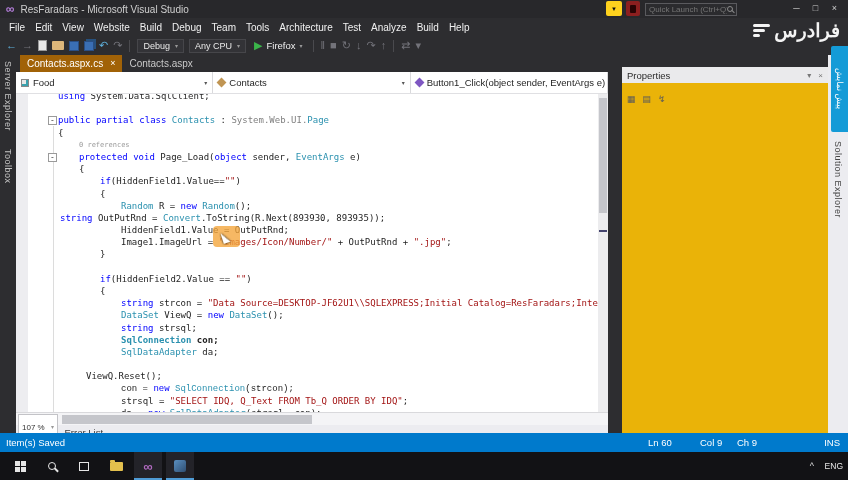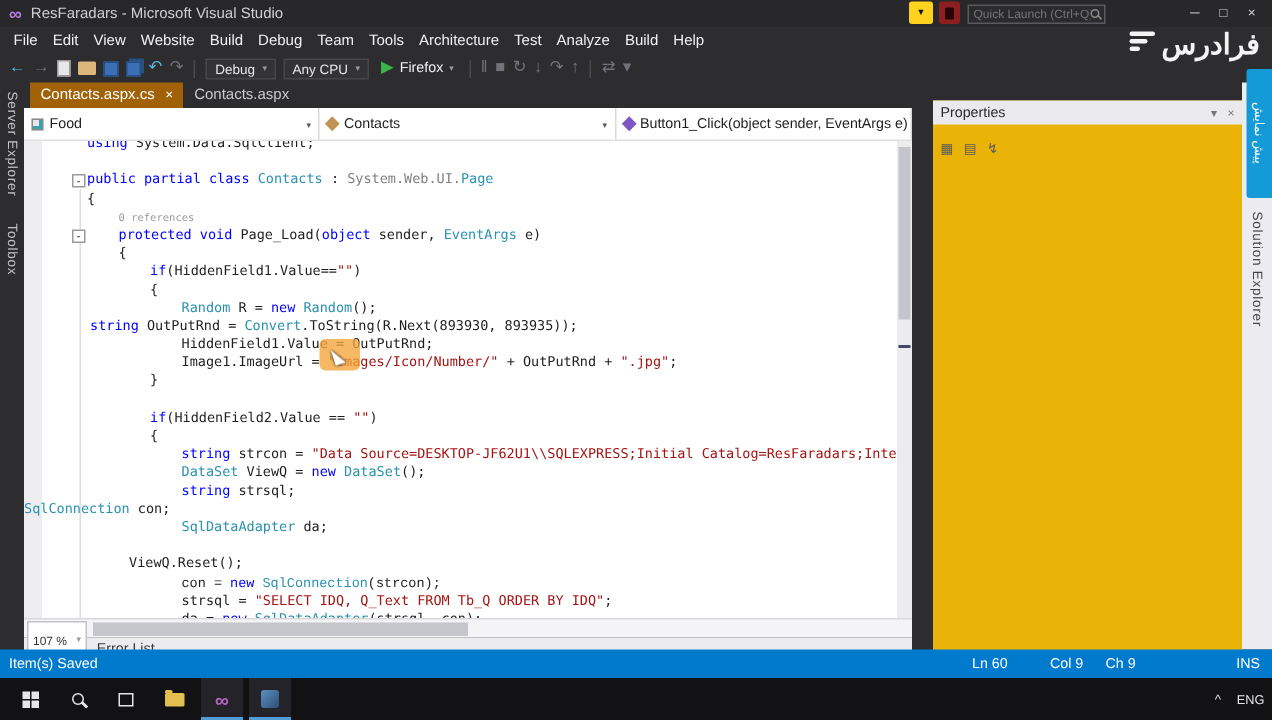--- a/index.html
+++ b/index.html
@@ -106,21 +106,21 @@
   .taskview{width:10px;height:9px;border:1px solid #e6e6e6}
   .folder{position:relative;width:13px;height:9px;background:#e3c04d;border-radius:1px}
   .folder::before{content:"";position:absolute;top:-2px;left:0;width:5px;height:2px;background:#e3c04d;border-radius:1px 1px 0 0}
   .tk-vs{color:#b06ac0;font-size:13px;font-weight:bold;line-height:1}
   .tk-app{width:12px;height:12px;background:linear-gradient(135deg,#5a8fc0,#2f4f73);border-radius:2px}
   .tk-caret{position:absolute;right:34px;top:0;line-height:28px;color:#ddd;font-size:9px}
   .tk-eng{position:absolute;right:5px;top:0;line-height:28px;color:#e6e6e6;font-size:8.5px}
 
   
   .preview-banner{position:absolute;right:0;top:46px;width:17px;height:86px;background:#149bd7;color:#fff;display:flex;align-items:center;justify-content:center;writing-mode:vertical-rl;font-size:8.5px;border-radius:2px 0 0 2px;z-index:50}
-  .brand{position:absolute;right:8px;top:21px;display:flex;gap:4px;z-index:49;opacity:.95}
+  .brand{position:absolute;right:8px;top:21px;display:flex;align-items:center;gap:4px;z-index:49;opacity:.95}
   .brand-bars{display:flex;flex-direction:column;gap:2px;align-items:flex-start}
   .brand-bars i{display:block;height:3px;border-radius:2px;background:#fff}
   .brand-bars i:nth-child(1){width:17px}
   .brand-bars i:nth-child(2){width:12px}
   .brand-bars i:nth-child(3){width:7px}
   .brand-text{color:#fff;font-size:19px;font-weight:bold;line-height:1}
 </style>
 </head>
 <body>
 
@@ -249,21 +249,21 @@
             <div class="code-line" style="padding-left: 44px;"><span class="tk-k">string</span><span class="tk-p"> OutPutRnd = </span><span class="tk-t">Convert</span><span class="tk-p">.ToString(R.Next(893930, 893935));</span></div>
             <div class="code-line" style="padding-left: 105px;"><span class="tk-p">HiddenField1.Value = OutPutRnd;</span></div>
             <div class="code-line" style="padding-left: 105px;"><span class="tk-p">Image1.ImageUrl = </span><span class="tk-s">"images/Icon/Number/"</span><span class="tk-p"> + OutPutRnd + </span><span class="tk-s">".jpg"</span><span class="tk-p">;</span></div>
             <div class="code-line" style="padding-left: 84px;"><span class="tk-p">}</span></div>
             <div class="code-line" style="padding-left: 42px;"></div>
             <div class="code-line" style="padding-left: 84px;"><span class="tk-k">if</span><span class="tk-p">(HiddenField2.Value == </span><span class="tk-s">""</span><span class="tk-p">)</span></div>
             <div class="code-line" style="padding-left: 84px;"><span class="tk-p">{</span></div>
             <div class="code-line" style="padding-left: 105px;"><span class="tk-k">string</span><span class="tk-p"> strcon = </span><span class="tk-s">"Data Source=DESKTOP-JF62U1\\SQLEXPRESS;Initial Catalog=ResFaradars;Integrated Security=True"</span></div>
             <div class="code-line" style="padding-left: 105px;"><span class="tk-t">DataSet</span><span class="tk-p"> ViewQ = </span><span class="tk-k">new</span><span class="tk-p"> </span><span class="tk-t">DataSet</span><span class="tk-p">();</span></div>
             <div class="code-line" style="padding-left: 105px;"><span class="tk-k">string</span><span class="tk-p"> strsql;</span></div>
-            <div class="code-line" style=""><span class="tk-t">SqlConnection</span><span class="tk-p"> con;</span></div>
+            <div class="code-line" style="padding-left: 105px; font-weight: bold;"><span class="tk-t">SqlConnection</span><span class="tk-p"> con;</span></div>
             <div class="code-line" style="padding-left: 105px;"><span class="tk-t">SqlDataAdapter</span><span class="tk-p"> da;</span></div>
             <div class="code-line" style="padding-left: 42px;"></div>
             <div class="code-line" style="padding-left: 70px;"><span class="tk-p">ViewQ.Reset();</span></div>
             <div class="code-line" style="padding-left: 105px; font-family: Liberation Mono, monospace;"><span class="tk-p">con = </span><span class="tk-k">new</span><span class="tk-p"> </span><span class="tk-t">SqlConnection</span><span class="tk-p">(strcon);</span></div>
             <div class="code-line" style="padding-left: 105px;"><span class="tk-p">strsql = </span><span class="tk-s">"SELECT IDQ, Q_Text FROM Tb_Q ORDER BY IDQ"</span><span class="tk-p">;</span></div>
             <div class="code-line" style="padding-left: 105px;"><span class="tk-p">da = </span><span class="tk-k">new</span><span class="tk-p"> </span><span class="tk-t">SqlDataAdapter</span><span class="tk-p">(strsql, con);</span></div>
           </div>
         <div class="mouse-hl"></div>
         <div class="mouse-cursor"></div>
         <div class="vscroll">

